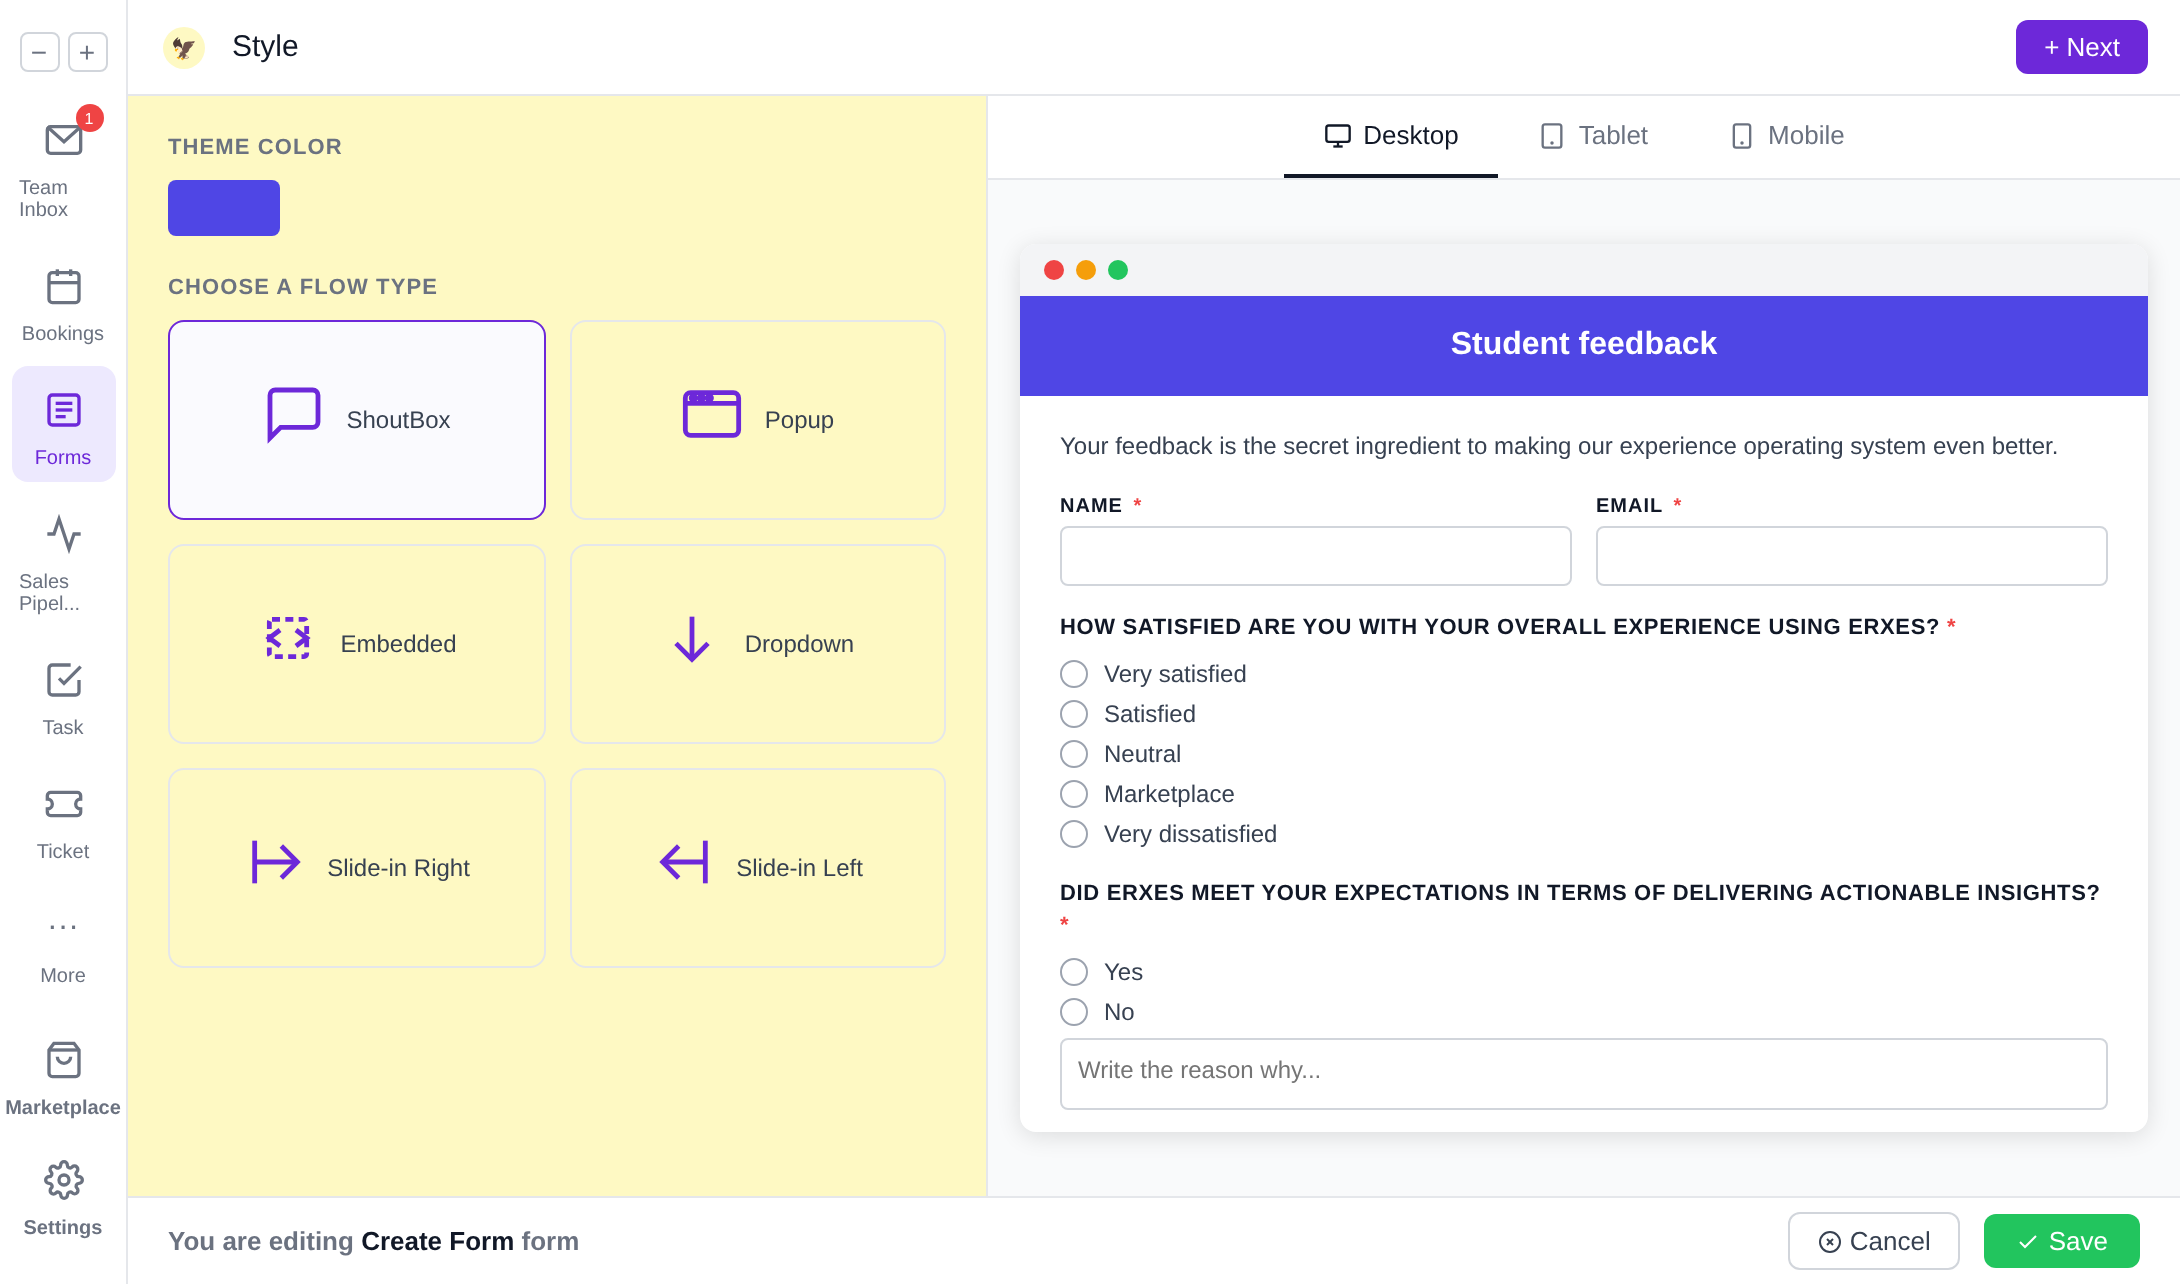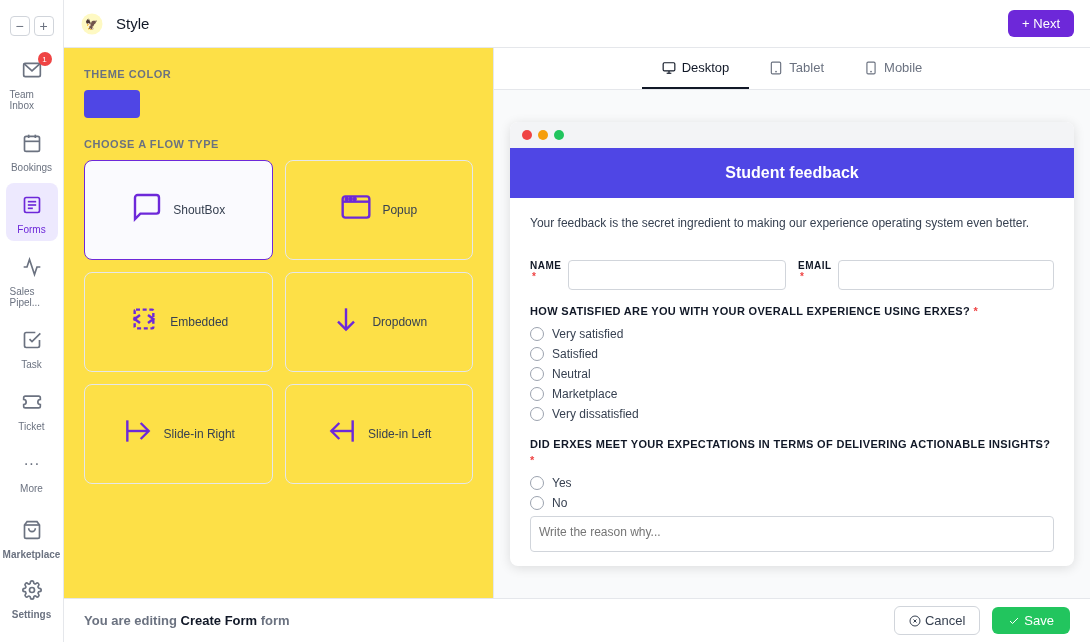--- a/index.html
+++ b/index.html
@@ -118,21 +118,21 @@
       display: flex;
       overflow: hidden;
     }
 
     
     .config-area {
       width: 430px;
       border-right: 1px solid #e5e7eb;
       padding: 20px;
       overflow-y: auto;
-      background: #fde047;
+      background: #fef9c3;
     }
     .section-label {
       font-size: 11px;
       font-weight: 600;
       color: #6b7280;
       text-transform: uppercase;
       letter-spacing: 0.05em;
       margin-bottom: 10px;
     }
     .theme-color-swatch {
@@ -241,32 +241,32 @@
       color: #fff;
       font-size: 16px;
       font-weight: 600;
     }
     .form-body {
       padding: 16px 20px;
     }
     .form-desc {
       font-size: 12px;
       color: #374151;
-      margin-bottom: 28px;
+      margin-bottom: 16px;
       line-height: 1.5;
     }
     .form-row {
       display: flex;
       gap: 12px;
       margin-bottom: 14px;
     }
     .form-field {
       flex: 1;
       display: flex;
-      flex-direction: row;
+      flex-direction: column;
       gap: 4px;
     }
     .form-label {
       font-size: 10px;
       font-weight: 600;
       color: #111827;
       text-transform: uppercase;
       letter-spacing: 0.05em;
     }
     .form-label .required {

